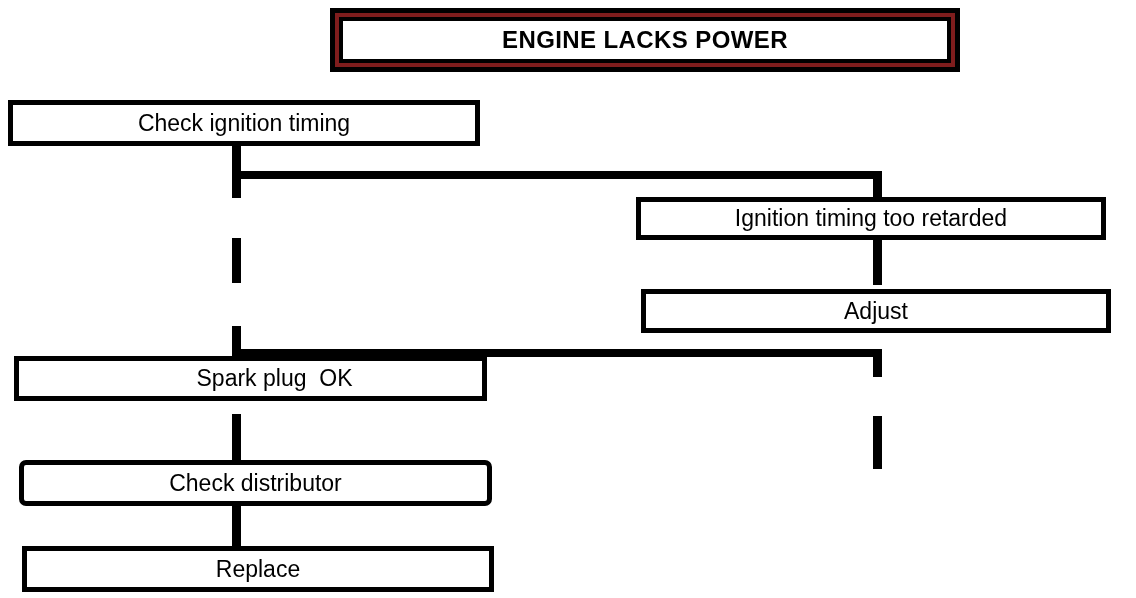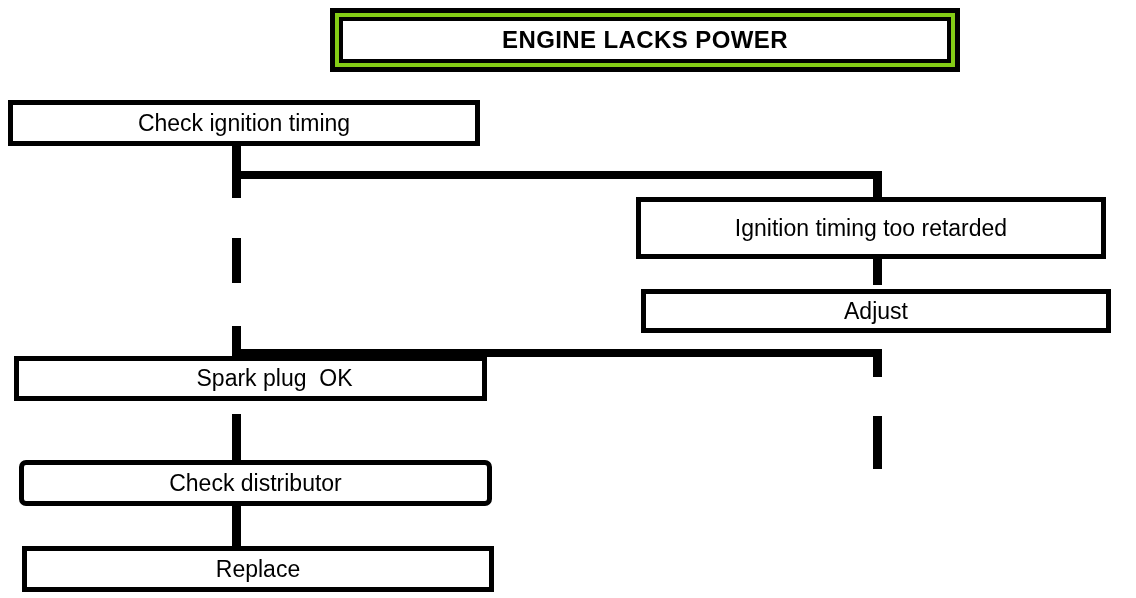--- a/index.html
+++ b/index.html
@@ -16,21 +16,21 @@
     width: 1136px;
     height: 598px;
     background: #ffffff;
     overflow: hidden;
   }
 
   
   .title-box {
     position: absolute;
     box-sizing: border-box;
-    background: #84cc16;
+    background: #7f1d1d;
     border: 5px solid #000000;
     display: flex;
     align-items: center;
     justify-content: center;
   }
   .title-box-inner {
     position: absolute;
     box-sizing: border-box;
     border: 4px solid #000000;
     background: #ffffff;
@@ -120,21 +120,21 @@
   </div>
 
   <div class="node" style="left:19px; top:460px; width:473px; height:46px;border-radius:7px;">
     <span class="node-text">Check distributor</span>
   </div>
 
   <div class="node" style="left:22px; top:546px; width:472px; height:46px;">
     <span class="node-text">Replace</span>
   </div>
 
-  <div class="node" style="left:636px; top:197px; width:470px; height:62px;">
+  <div class="node" style="left:636px; top:197px; width:470px; height:43px;">
     <span class="node-text">Ignition timing too retarded</span>
   </div>
 
   <div class="node" style="left:641px; top:289px; width:470px; height:44px;">
     <span class="node-text">Adjust</span>
   </div>
 
 
 
 </div>

